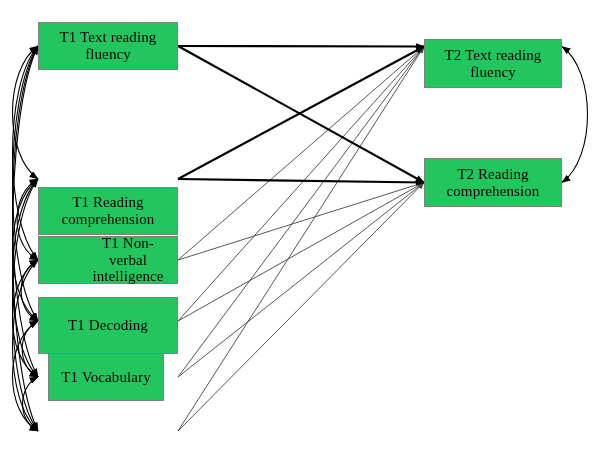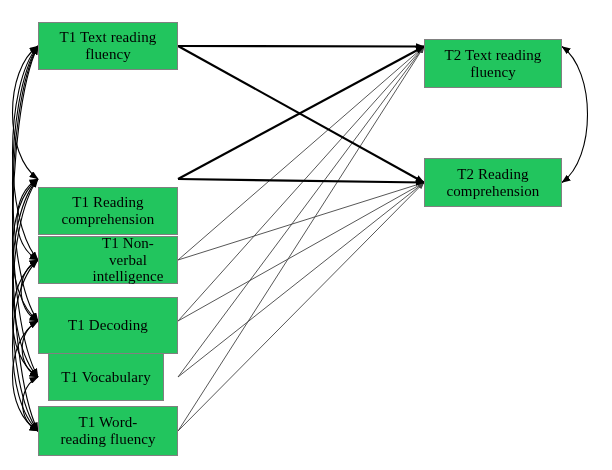--- a/index.html
+++ b/index.html
@@ -121,24 +121,20 @@
   </div>
 
   <div class="node-box" style="left: 38px; top: 297px; width: 140px; height: 57px;">
     <span class="node-label">T1 Decoding</span>
   </div>
 
   <div class="node-box" style="left: 48px; top: 353px; width: 116px; height: 48px;">
     <span class="node-label">T1 Vocabulary</span>
   </div>
 
-  <div class="node-box" style="left: 38px; top: 406px; width: 140px; height: 50px;">
-    <span class="node-label">T1 Word-
-reading fluency</span>
-  </div>
 
   <div class="node-box" style="left: 424px; top: 22px; width: 138px; height: 49px; margin-top: 17px;">
     <span class="node-label">T2 Text reading
 fluency</span>
   </div>
 
   <div class="node-box" style="left: 424px; top: 158px; width: 138px; height: 49px;">
     <span class="node-label">T2 Reading
 comprehension</span>
   </div>

